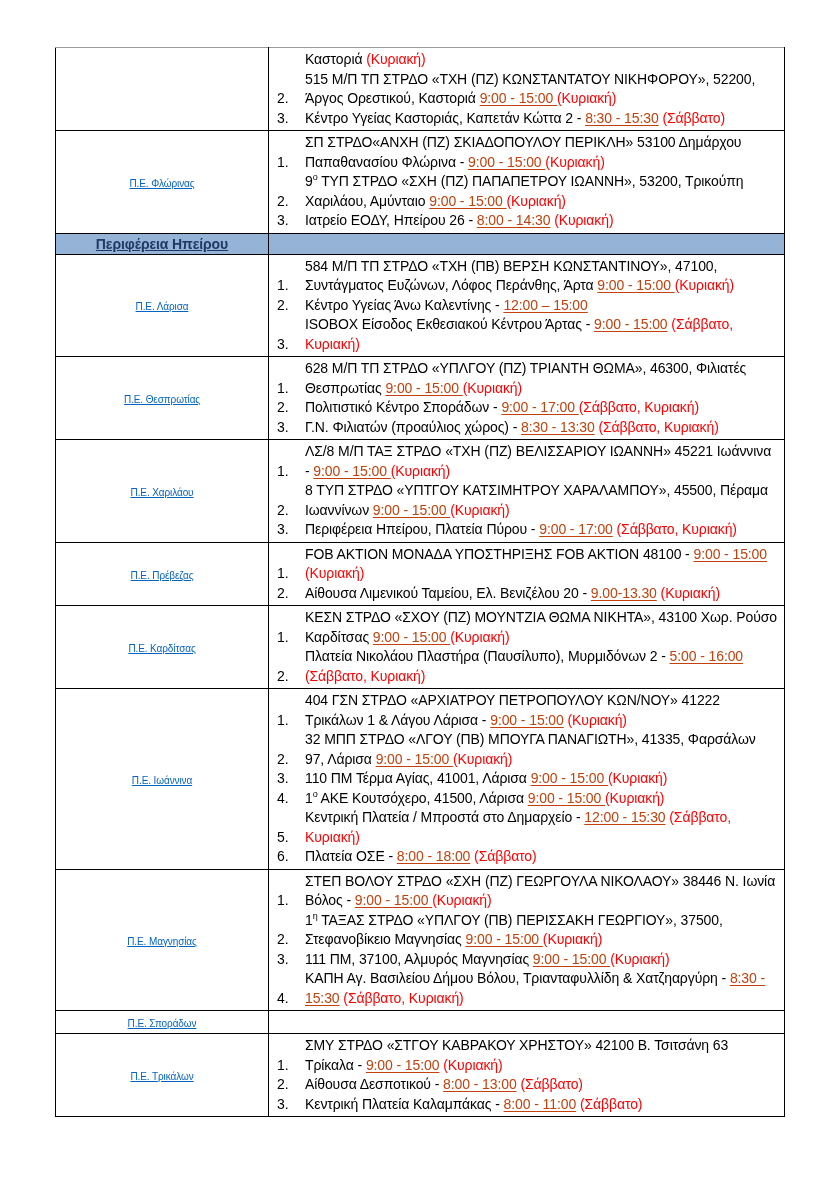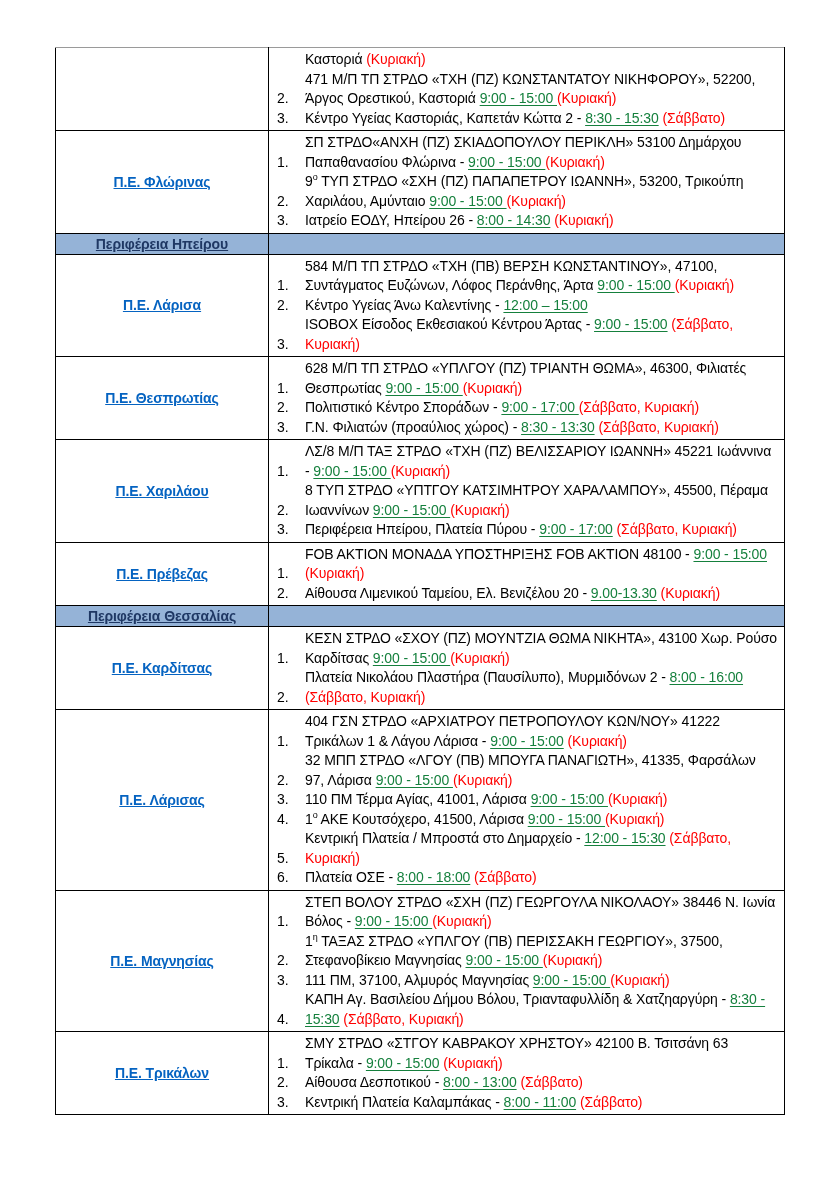--- a/index.html
+++ b/index.html
@@ -19,40 +19,40 @@
     width:730px;
     border-collapse:collapse;
     table-layout:fixed;
   }
   td { border:1.5px solid #000; vertical-align:middle; }
   tr:first-child td { border-top:1px solid #9a9a9a; }
 
   .region-cell { text-align:center; padding:2px 4px; }
   .region-name {
     color:var(--link-blue,#0563C1);
-    font-weight:bold;
+    font-weight:normal;
     text-decoration:underline;
-    font-size:14px;
+    font-size:10px;
     letter-spacing:-0.1px;
     cursor:pointer;
   }
 
   .list-cell { padding:2px 4px 2px 8px; vertical-align:top; }
   .item {
     display:flex;
     align-items:flex-end;
     font-size:14px;
     line-height:19.5px;
     letter-spacing:-0.1px;
   }
   .num { flex:0 0 28px; }
   .txt { flex:1; padding-right:2px; }
 
   .seg-n { color:#000; }
-  .seg-u { color:#15803d; text-decoration:underline; text-underline-offset:2px; }
+  .seg-u { color:#c2410c; text-decoration:underline; text-underline-offset:2px; }
   .seg-r { color:var(--day-red,#FF0000); }
   .seg-sup { font-size:9px; vertical-align:super; line-height:0; }
 
   .section-row td {
     background:var(--hdr-bg,#95B3D7);
     height:16px;
     padding:1px 4px;
   }
   .section-label-cell { text-align:center; }
   .section-label {
@@ -75,21 +75,21 @@
     <tbody id="tbody">
         <tr>
           <td class="region-cell"></td>
           <td class="list-cell">
             <div class="item">
               <span class="num"></span>
               <span class="txt"><span class="seg-n">Καστοριά </span><span class="seg-r">(Κυριακή)</span></span>
             </div>
             <div class="item">
               <span class="num">2.</span>
-              <span class="txt"><span class="seg-n">471 Μ/Π ΤΠ ΣΤΡΔΟ «ΤΧΗ (ΠΖ) ΚΩΝΣΤΑΝΤΑΤΟΥ ΝΙΚΗΦΟΡΟΥ», 52200, Άργος Ορεστικού, Καστοριά </span><span class="seg-u">9:00 - 15:00 </span><span class="seg-r">(Κυριακή)</span></span>
+              <span class="txt"><span class="seg-n">515 Μ/Π ΤΠ ΣΤΡΔΟ «ΤΧΗ (ΠΖ) ΚΩΝΣΤΑΝΤΑΤΟΥ ΝΙΚΗΦΟΡΟΥ», 52200, Άργος Ορεστικού, Καστοριά </span><span class="seg-u">9:00 - 15:00 </span><span class="seg-r">(Κυριακή)</span></span>
             </div>
             <div class="item">
               <span class="num">3.</span>
               <span class="txt"><span class="seg-n">Κέντρο Υγείας Καστοριάς, Καπετάν Κώττα 2 - </span><span class="seg-u">8:30 - 15:30</span><span class="seg-n"> </span><span class="seg-r">(Σάββατο)</span></span>
             </div>
           </td>
         </tr>
         <tr>
           <td class="region-cell"><span class="region-name">Π.Ε. Φλώρινας</span></td>
           <td class="list-cell">
@@ -168,39 +168,35 @@
             <div class="item">
               <span class="num">1.</span>
               <span class="txt"><span class="seg-n">FOB AKTION ΜΟΝΑΔΑ ΥΠΟΣΤΗΡΙΞΗΣ FOB AKTION 48100 - </span><span class="seg-u">9:00 - 15:00</span><span class="seg-n"> </span><span class="seg-r">(Κυριακή)</span></span>
             </div>
             <div class="item">
               <span class="num">2.</span>
               <span class="txt"><span class="seg-n">Αίθουσα Λιμενικού Ταμείου, Ελ. Βενιζέλου 20 - </span><span class="seg-u">9.00-13.30</span><span class="seg-n"> </span><span class="seg-r">(Κυριακή)</span></span>
             </div>
           </td>
         </tr>
-        <tr class="section-row">
-          <td class="section-label-cell"><span class="section-label">Περιφέρεια Θεσσαλίας</span></td>
-          <td></td>
-        </tr>
         <tr>
           <td class="region-cell"><span class="region-name">Π.Ε. Καρδίτσας</span></td>
           <td class="list-cell">
             <div class="item">
               <span class="num">1.</span>
               <span class="txt"><span class="seg-n">ΚΕΣΝ ΣΤΡΔΟ «ΣΧΟΥ (ΠΖ) ΜΟΥΝΤΖΙΑ ΘΩΜΑ ΝΙΚΗΤΑ», 43100 Χωρ. Ρούσο Καρδίτσας </span><span class="seg-u">9:00 - 15:00 </span><span class="seg-r">(Κυριακή)</span></span>
             </div>
             <div class="item">
               <span class="num">2.</span>
-              <span class="txt"><span class="seg-n">Πλατεία Νικολάου Πλαστήρα (Παυσίλυπο), Μυρμιδόνων 2 - </span><span class="seg-u">8:00 - 16:00</span><span class="seg-n"> </span><span class="seg-r">(Σάββατο, Κυριακή)</span></span>
-            </div>
-          </td>
-        </tr>
-        <tr>
-          <td class="region-cell"><span class="region-name">Π.Ε. Λάρισας</span></td>
+              <span class="txt"><span class="seg-n">Πλατεία Νικολάου Πλαστήρα (Παυσίλυπο), Μυρμιδόνων 2 - </span><span class="seg-u">5:00 - 16:00</span><span class="seg-n"> </span><span class="seg-r">(Σάββατο, Κυριακή)</span></span>
+            </div>
+          </td>
+        </tr>
+        <tr>
+          <td class="region-cell"><span class="region-name">Π.Ε. Ιωάννινα</span></td>
           <td class="list-cell">
             <div class="item">
               <span class="num">1.</span>
               <span class="txt"><span class="seg-n">404 ΓΣΝ ΣΤΡΔΟ «ΑΡΧΙΑΤΡΟΥ ΠΕΤΡΟΠΟΥΛΟΥ ΚΩΝ/ΝΟΥ» 41222 Τρικάλων 1 &amp; Λάγου Λάρισα - </span><span class="seg-u">9:00 - 15:00</span><span class="seg-n"> </span><span class="seg-r">(Κυριακή)</span></span>
             </div>
             <div class="item">
               <span class="num">2.</span>
               <span class="txt"><span class="seg-n">32 ΜΠΠ ΣΤΡΔΟ «ΛΓΟΥ (ΠΒ) ΜΠΟΥΓΑ ΠΑΝΑΓΙΩΤΗ», 41335, Φαρσάλων 97, Λάρισα </span><span class="seg-u">9:00 - 15:00 </span><span class="seg-r">(Κυριακή)</span></span>
             </div>
             <div class="item">
@@ -234,20 +230,24 @@
             </div>
             <div class="item">
               <span class="num">3.</span>
               <span class="txt"><span class="seg-n">111 ΠΜ, 37100, Αλμυρός Μαγνησίας </span><span class="seg-u">9:00 - 15:00 </span><span class="seg-r">(Κυριακή)</span></span>
             </div>
             <div class="item">
               <span class="num">4.</span>
               <span class="txt"><span class="seg-n">ΚΑΠΗ Αγ. Βασιλείου Δήμου Βόλου, Τριανταφυλλίδη &amp; Χατζηαργύρη - </span><span class="seg-u">8:30 - 15:30</span><span class="seg-n"> </span><span class="seg-r">(Σάββατο, Κυριακή)</span></span>
             </div>
           </td>
+        </tr>
+        <tr>
+          <td class="region-cell"><span class="region-name">Π.Ε. Σποράδων</span></td>
+          <td class="list-cell"></td>
         </tr>
         <tr>
           <td class="region-cell"><span class="region-name">Π.Ε. Τρικάλων</span></td>
           <td class="list-cell">
             <div class="item">
               <span class="num">1.</span>
               <span class="txt"><span class="seg-n">ΣΜΥ ΣΤΡΔΟ «ΣΤΓΟΥ ΚΑΒΡΑΚΟΥ ΧΡΗΣΤΟΥ» 42100 Β. Τσιτσάνη 63 Τρίκαλα - </span><span class="seg-u">9:00 - 15:00</span><span class="seg-n"> </span><span class="seg-r">(Κυριακή)</span></span>
             </div>
             <div class="item">
               <span class="num">2.</span>

